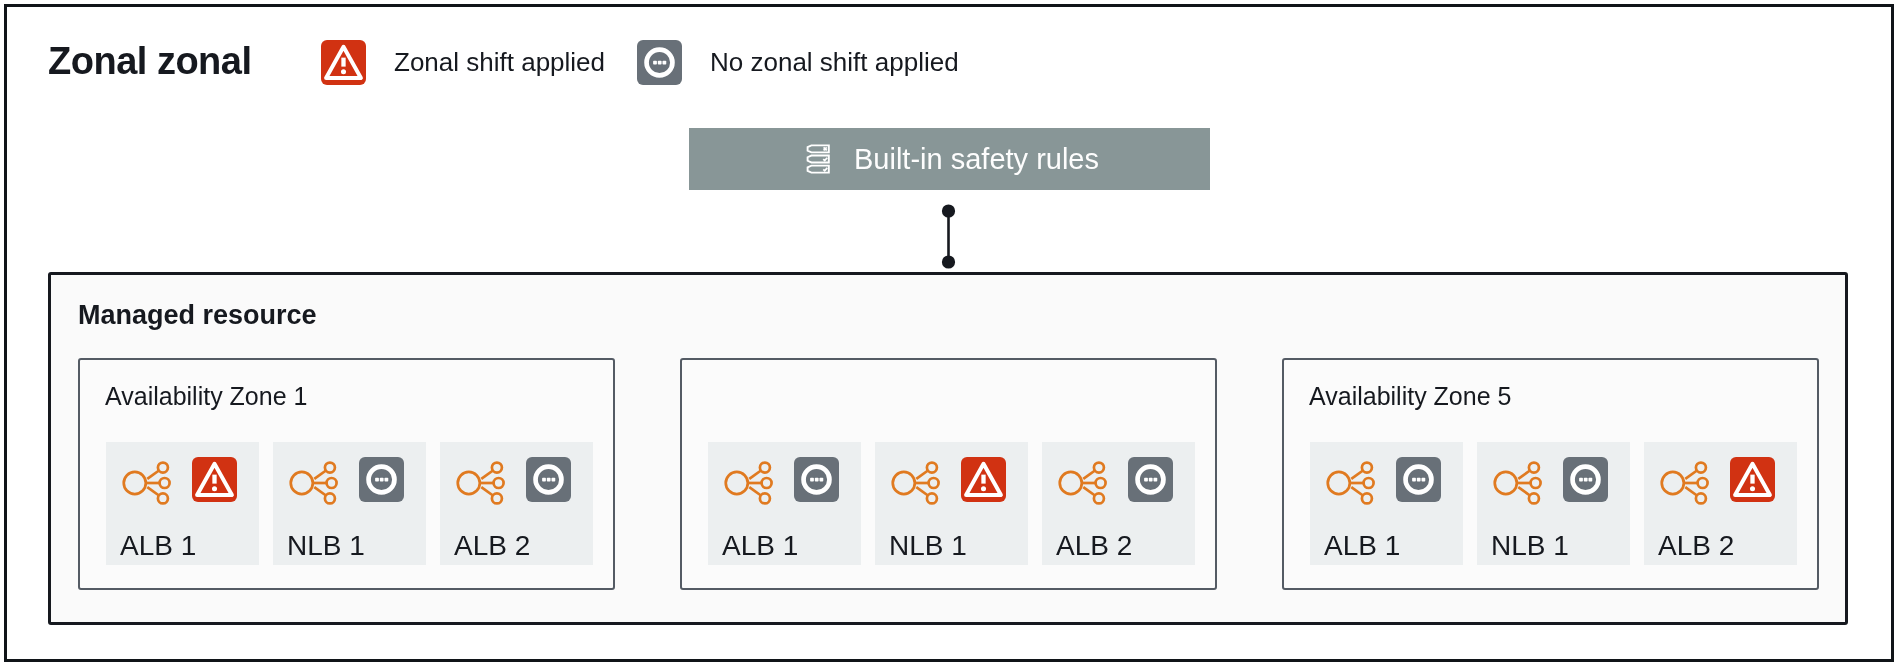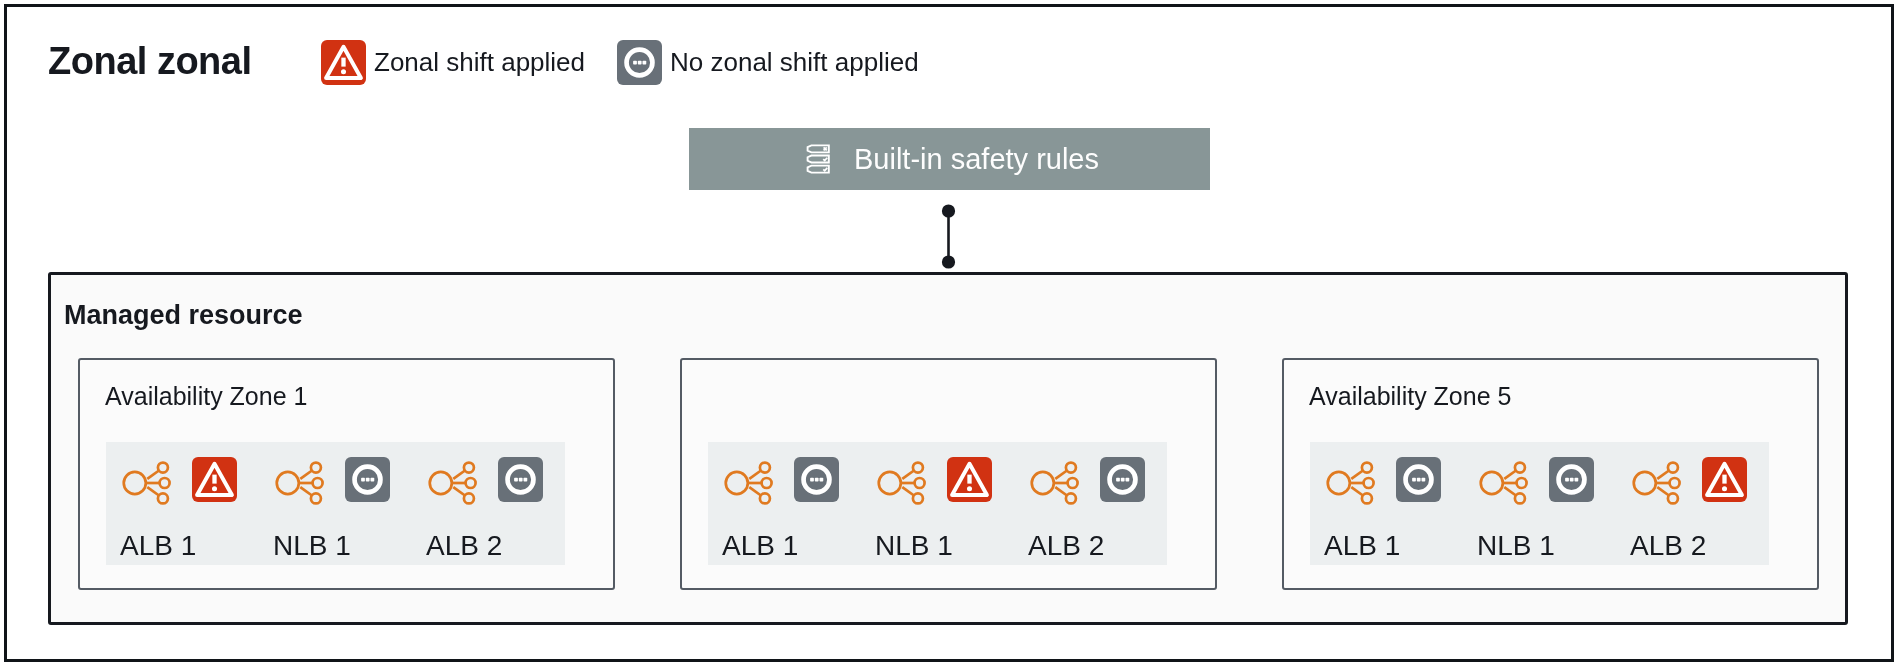--- a/index.html
+++ b/index.html
@@ -13,21 +13,21 @@
     border:3px solid #101418;background:#ffffff;
   }
   .page-title{
     position:absolute;left:48px;top:40px;
     font-size:38px;font-weight:bold;letter-spacing:-0.5px;color:var(--text);
   }
   
   .legend{
     position:absolute;left:321px;top:40px;display:flex;align-items:center;gap:32px;
   }
-  .legend-item{display:flex;align-items:center;gap:8px;}
+  .legend-item{display:flex;align-items:center;gap:28px;}
   .legend-label{font-size:26px;color:var(--text);white-space:nowrap;}
   .status-badge{
     width:45px;height:45px;border-radius:6px;flex:0 0 auto;
     display:flex;align-items:center;justify-content:center;
   }
   .status-badge.applied{background:var(--red,#D13212);}
   .status-badge.none{background:var(--slate,#687078);}
   
   .safety-box{
     position:absolute;left:689px;top:128px;width:521px;height:62px;
@@ -36,34 +36,34 @@
   }
   .safety-label{font-size:29px;color:#fdfdfd;white-space:nowrap;}
   
   .connector{position:absolute;left:940px;top:203px;}
   
   .managed-box{
     position:absolute;left:48px;top:272px;width:1800px;height:353px;
     border:3px solid #16191F;border-radius:3px;background:#FAFAFA;box-sizing:border-box;
   }
   .managed-label{
-    position:absolute;left:64px;top:300px;font-size:27px;font-weight:bold;color:var(--text);
+    position:absolute;left:78px;top:300px;font-size:27px;font-weight:bold;color:var(--text);
   }
   .zones{
     position:absolute;left:78px;top:358px;display:flex;gap:65px;
   }
   .az-box{
     width:537px;height:232px;border:2px solid #545B64;border-radius:3px;
     background:#FBFBFB;box-sizing:border-box;position:relative;padding-left:30px;
   }
   .az-label{
     position:absolute;left:25px;top:22px;font-size:25px;color:var(--text);white-space:nowrap;
   }
   .card-row{
-    position:absolute;left:26px;top:82px;display:flex;
+    position:absolute;left:26px;top:82px;display:flex;gap:14px;
   }
   .resource-card{
     width:153px;height:123px;background:#ECEFF0;position:relative;
   }
   .elb-icon-wrap{position:absolute;left:14px;top:16px;width:55px;height:50px;}
   .resource-card .status-badge{position:absolute;left:86px;top:15px;}
   .resource-name{
     position:absolute;left:14px;top:88px;font-size:28px;color:var(--text);white-space:nowrap;
   }
   svg{display:block;}

